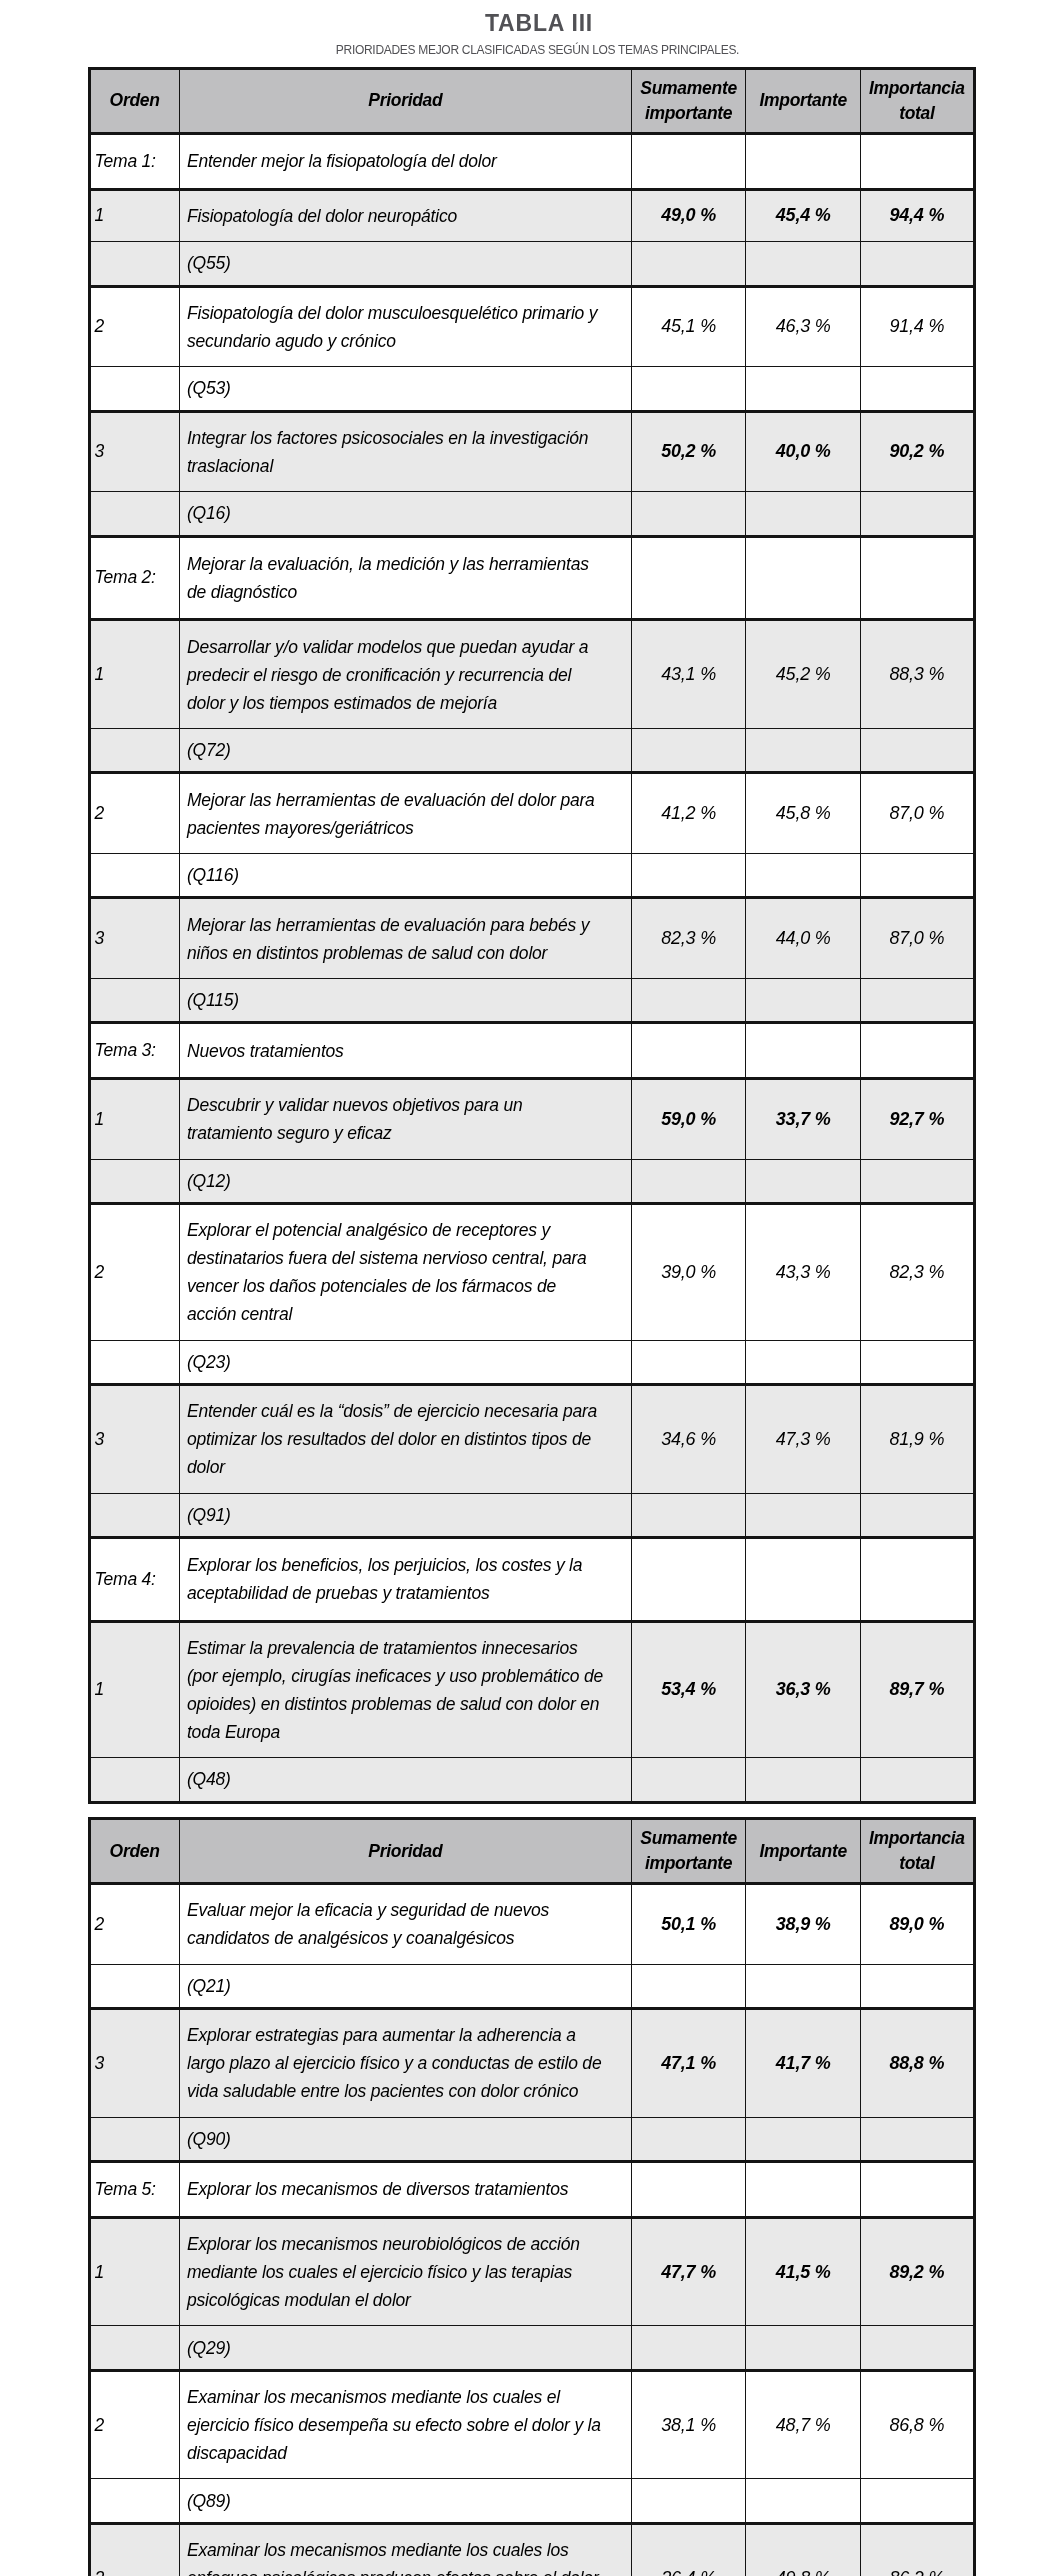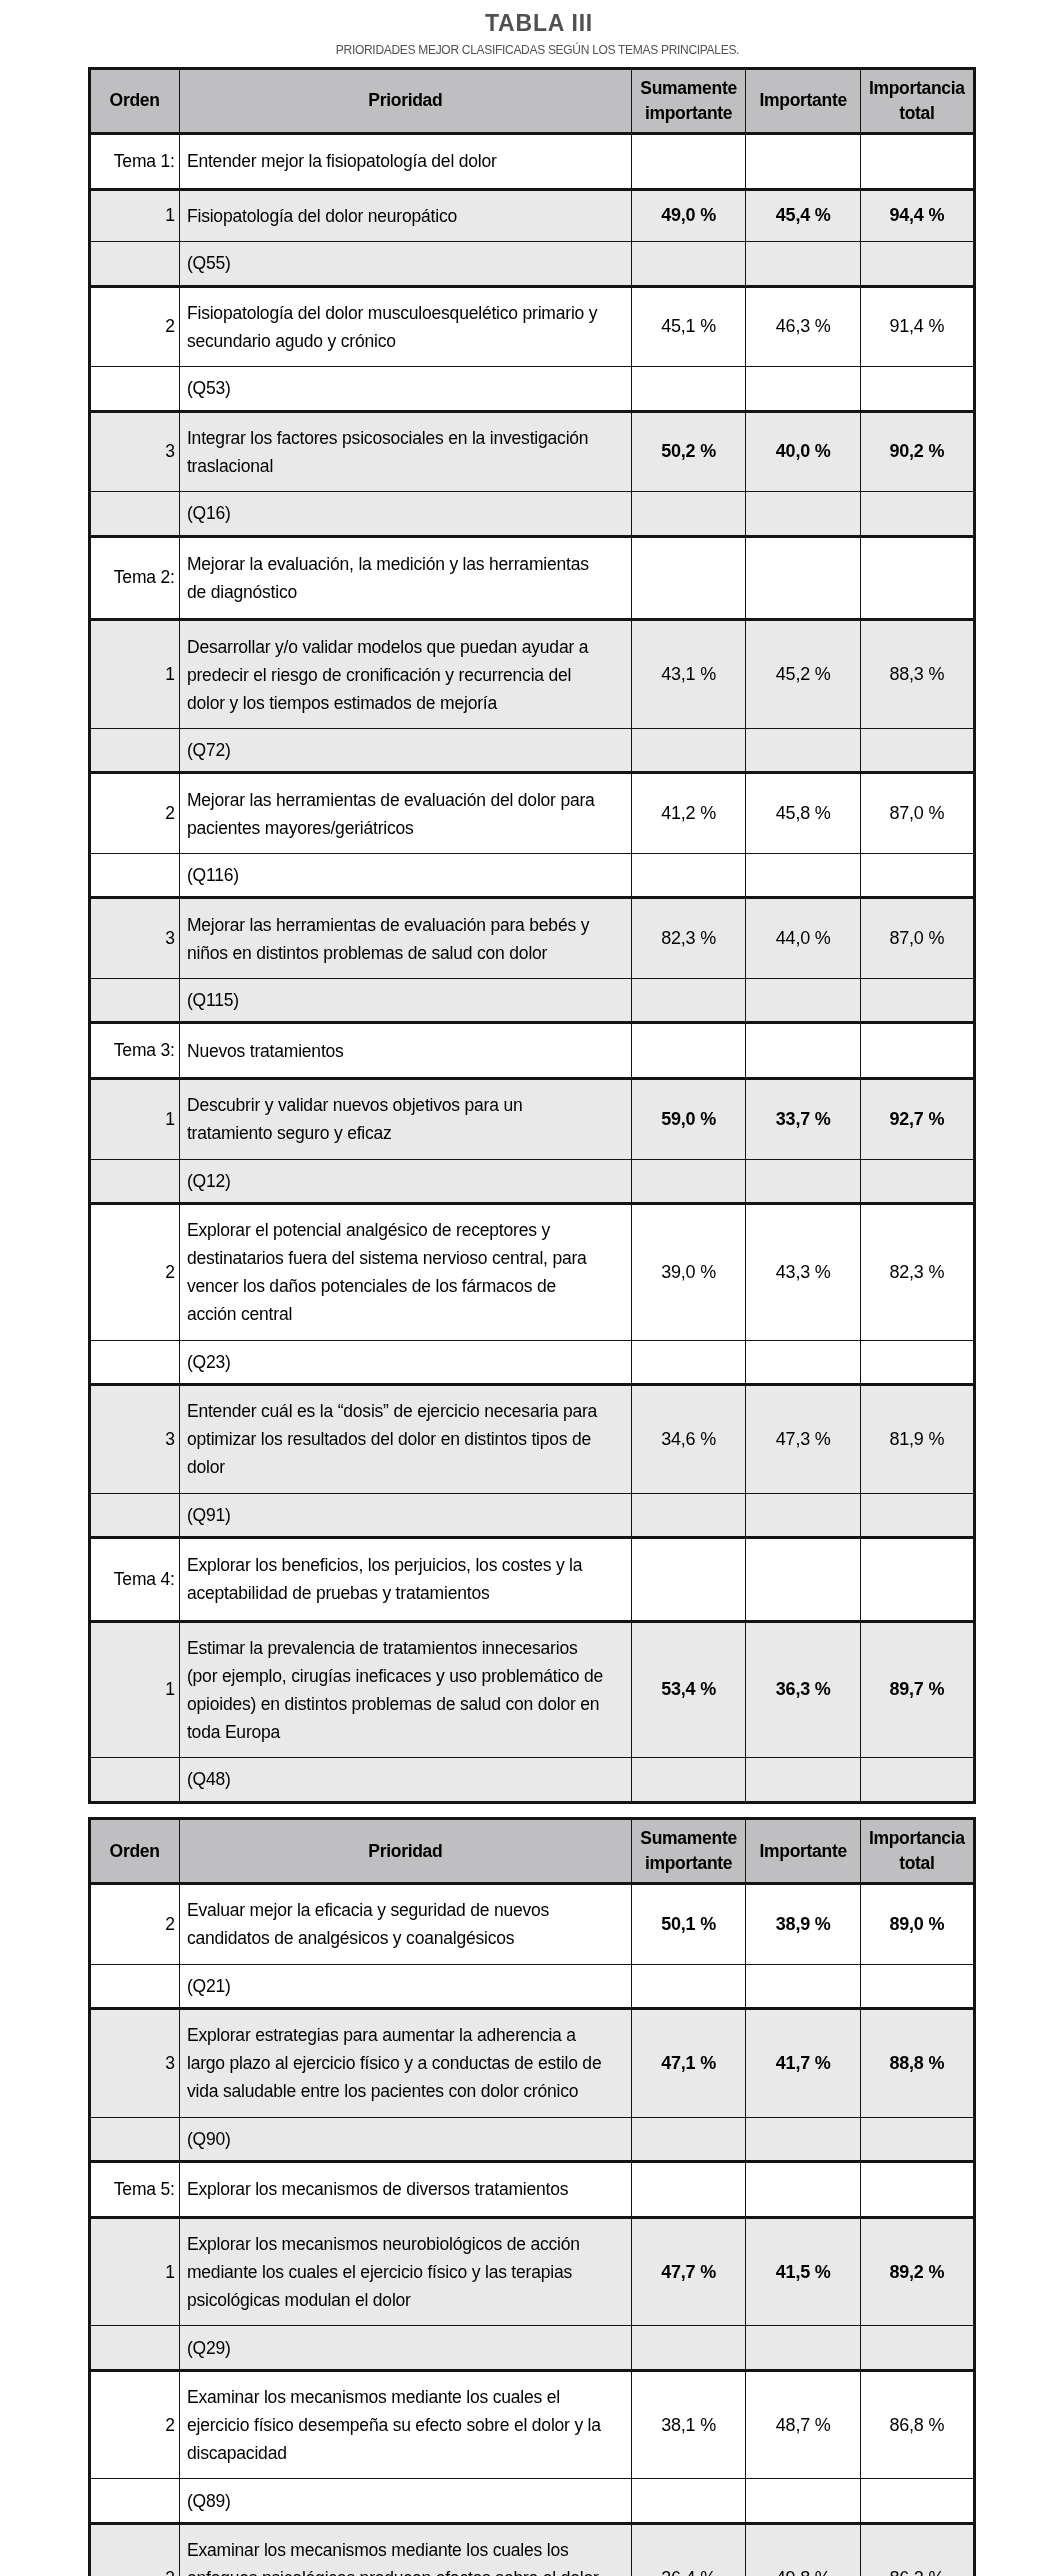--- a/index.html
+++ b/index.html
@@ -1,29 +1,29 @@
 <!DOCTYPE html>
 <html lang="es" style="font-size:8.2px"><head>
 <meta charset="utf-8">
 <style>
   html,body{margin:0;padding:0;background:#ffffff;}
   body{font-family:"Liberation Sans", sans-serif;color:#000;width:1063px;}
   .page{width:1063px;box-sizing:border-box;padding-top:10.3px;padding-bottom:17.5px;}
   .caption{text-align:center;color:#515155;margin-bottom:9.3px;}
   .caption-title{font-size:23px;font-weight:bold;letter-spacing:0.8px;padding-left:15px;}
   .caption-subtitle{font-size:12px;margin-top:6.2px;letter-spacing:-0.3px;margin-left:12px;}
-  table{width:888px;margin:8px auto;border-collapse:collapse;table-layout:fixed;border:3.6px solid #141414;}
+  table{width:888px;margin:8px auto;border-collapse:collapse;table-layout:fixed;border:3.6px solid #141414;font-style:italic;}
   #table-1{margin-bottom:13.4px;}
   col.c1{width:10.2%;} col.c2{width:51.1%;} col.c3{width:12.9%;} col.c4{width:13.0%;} col.c5{width:12.8%;}
   th{background:#bfbfc1;font-size:17.5px;font-weight:bold;padding:6.2px 3.1px;border:1px solid #141414;
      border-bottom:3.1px solid #141414;line-height:1.42;letter-spacing:-0.3px;}
   td{border:1px solid #141414;font-size:17.5px;letter-spacing:-0.2px;vertical-align:middle;background:#ffffff;}
   tr.shade td{background:#e9e9e9;}
   tr.tema td, tr.priority td{border-top:3.1px solid #141414;}
-  td.c-orden{text-align:right;padding:10.3px 4.1px;}
+  td.c-orden{text-align:left;padding:10.3px 4.1px;}
   td.c-prio{padding:11.3px 23px 11.3px 7.2px;line-height:1.6;}
   td.c-pct{text-align:center;padding:10.3px 3.1px;font-size:18px;}
   tr.bold td.c-pct{font-weight:bold;}
   tr.q td.c-prio{padding:7.2px 7.2px;}
   tr.tema td.c-prio{padding:12.4px 23px 12.4px 7.2px;}
 </style>
 </head>
 <body>
 
 <div class="page">

